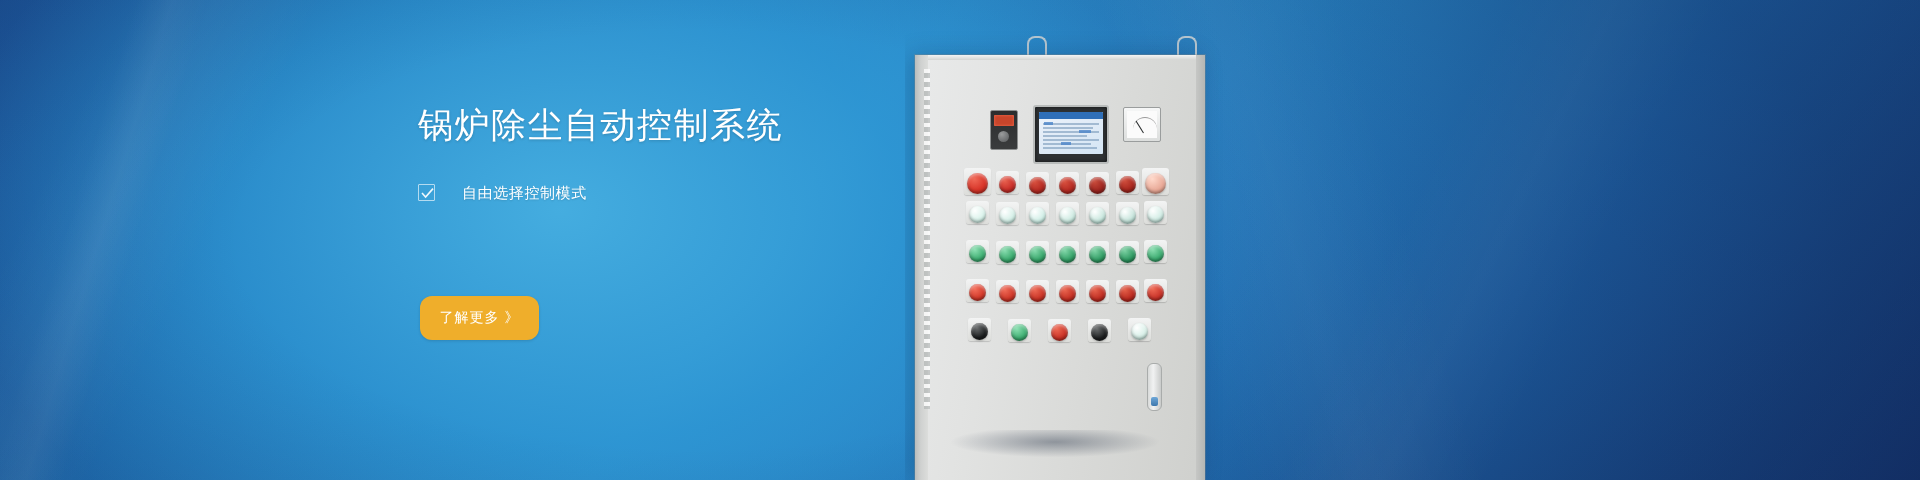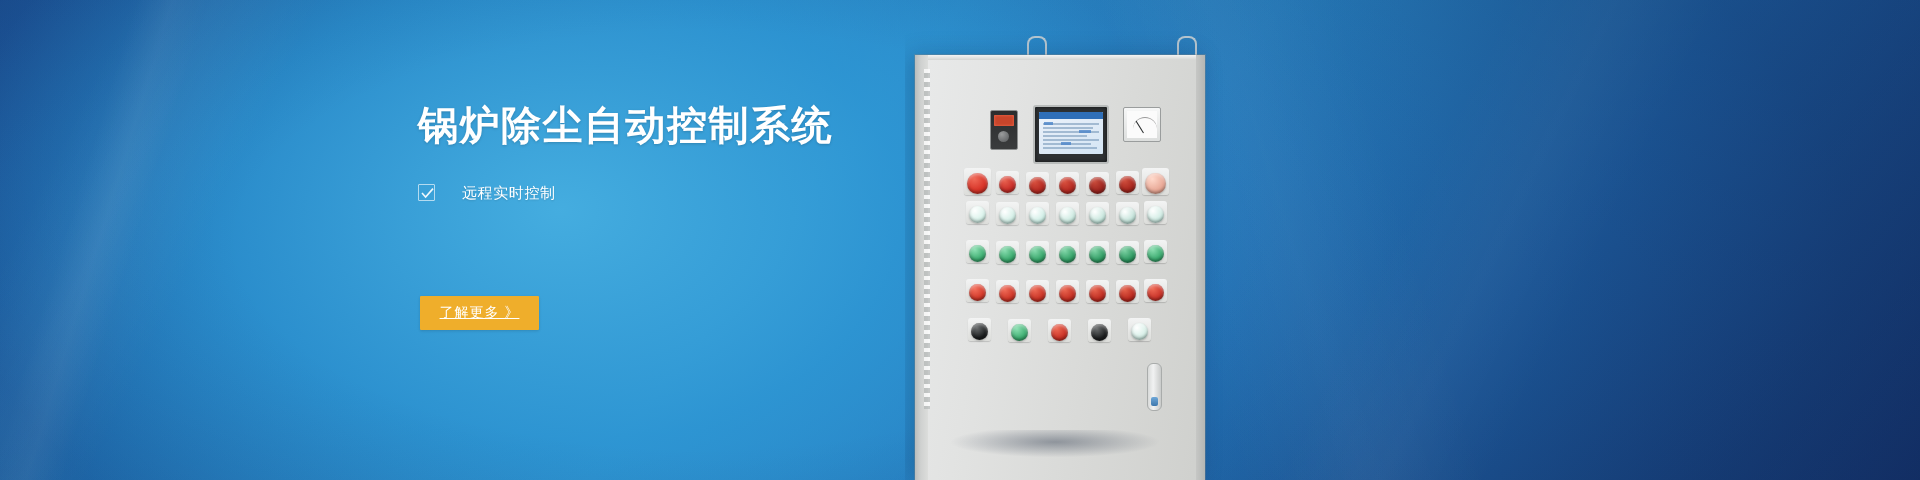--- a/index.html
+++ b/index.html
@@ -23,45 +23,45 @@
       background:linear-gradient(116deg,rgba(255,255,255,0) 6%,rgba(255,255,255,.045) 10%,rgba(255,255,255,0) 15%,
                  rgba(255,255,255,0) 70%,rgba(255,255,255,.03) 75%,rgba(255,255,255,0) 80%);}
   .s3{left:0;top:0;width:1920px;height:480px;
       background:linear-gradient(73deg,rgba(255,255,255,0) 60%,rgba(255,255,255,.035) 66%,rgba(255,255,255,0) 72%);}
   .vign{position:absolute;inset:0;
       background:radial-gradient(ellipse 1150px 520px at 700px 240px, rgba(0,0,0,0) 40%, rgba(8,30,70,.28) 100%);}
 
   
   .copy{position:absolute;left:418px;top:104px;width:540px;}
   .title{
-    color:#ffffff;font-size:40px;line-height:42px;font-weight:bold;
+    color:#ffffff;font-size:35px;line-height:42px;font-weight:normal;
     letter-spacing:1.5px;text-shadow:0 1px 3px rgba(0,0,0,.18);
     white-space:nowrap;
   }
   .bullets{margin-top:36px;}
   .bullet{display:flex;align-items:center;height:21px;margin-bottom:12px;}
   .cbox{
     width:17px;height:17px;box-sizing:border-box;
     border:1px solid rgba(255,255,255,.62);
     position:relative;flex:0 0 auto;border-radius:1px;
   }
   .cbox svg{position:absolute;left:2px;top:2px;}
   .btext{
     margin-left:27px;color:#ffffff;font-size:15px;line-height:21px;
     letter-spacing:.6px;white-space:nowrap;
     text-shadow:0 1px 2px rgba(0,0,0,.14);
   }
   .cta{
     position:absolute;left:420px;top:296px;
-    width:119px;height:34px;
+    width:119px;height:44px;
     background:#efae2b;
     display:flex;align-items:center;justify-content:center;
     color:#ffffff;font-size:14px;letter-spacing:1px;
     box-shadow:0 1px 3px rgba(0,0,0,.14);
-    cursor:pointer;border-radius:1px;text-decoration:underline;
+    cursor:pointer;border-radius:12px;
   }
 
   
   .photo{position:absolute;left:905px;top:0;width:1015px;height:480px;overflow:hidden;}
   .hook{position:absolute;width:16px;height:22px;border:2px solid #cfd3d4;border-bottom:none;
      border-radius:8px 8px 0 0;opacity:.85;}
   .hook.h1{left:122px;top:36px;}
   .hook.h2{left:272px;top:36px;}
 
   .cab{
@@ -132,29 +132,29 @@
   <div class="streak s3"></div>
   <div class="vign"></div>
 
   <div class="copy">
 
     <div class="title">锅炉除尘自动控制系统</div>
 
     <div class="bullets">
 
 
-
       <div class="bullet">
         <span class="cbox">
           <svg width="13" height="13" viewBox="0 0 13 13">
             <polyline points="1,6 4.6,10 12,1.6" fill="none" stroke="rgba(255,255,255,.92)" stroke-width="1.6"></polyline>
           </svg>
         </span>
-        <span class="btext">远程实时控制</span>
-      </div>
+        <span class="btext">自由选择控制模式</span>
+      </div>
+
 
     </div>
   </div>
 
   <div class="cta">了解更多 》</div>
 
   <div class="photo">
 
     <div class="hook h1"></div>
     <div class="hook h2"></div>

